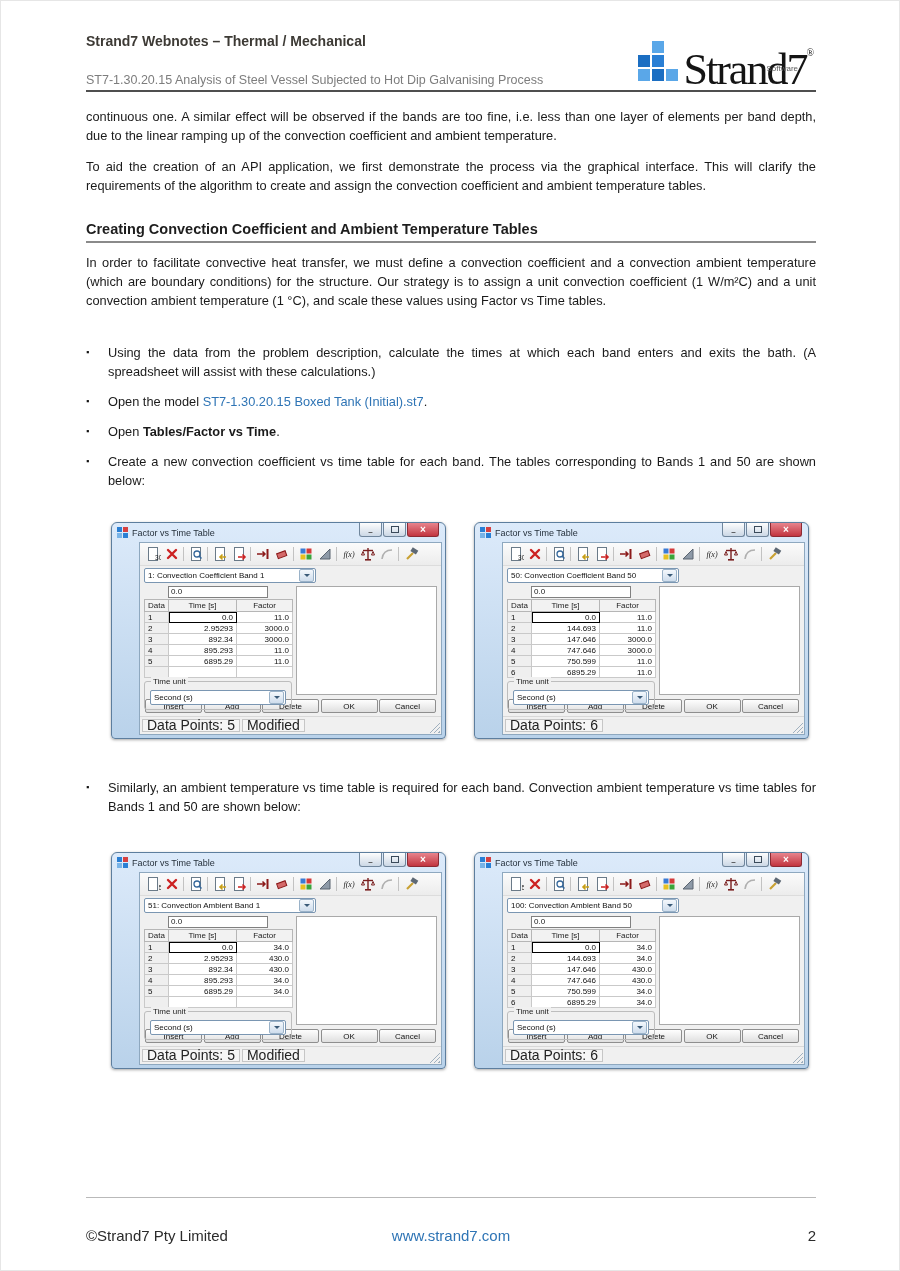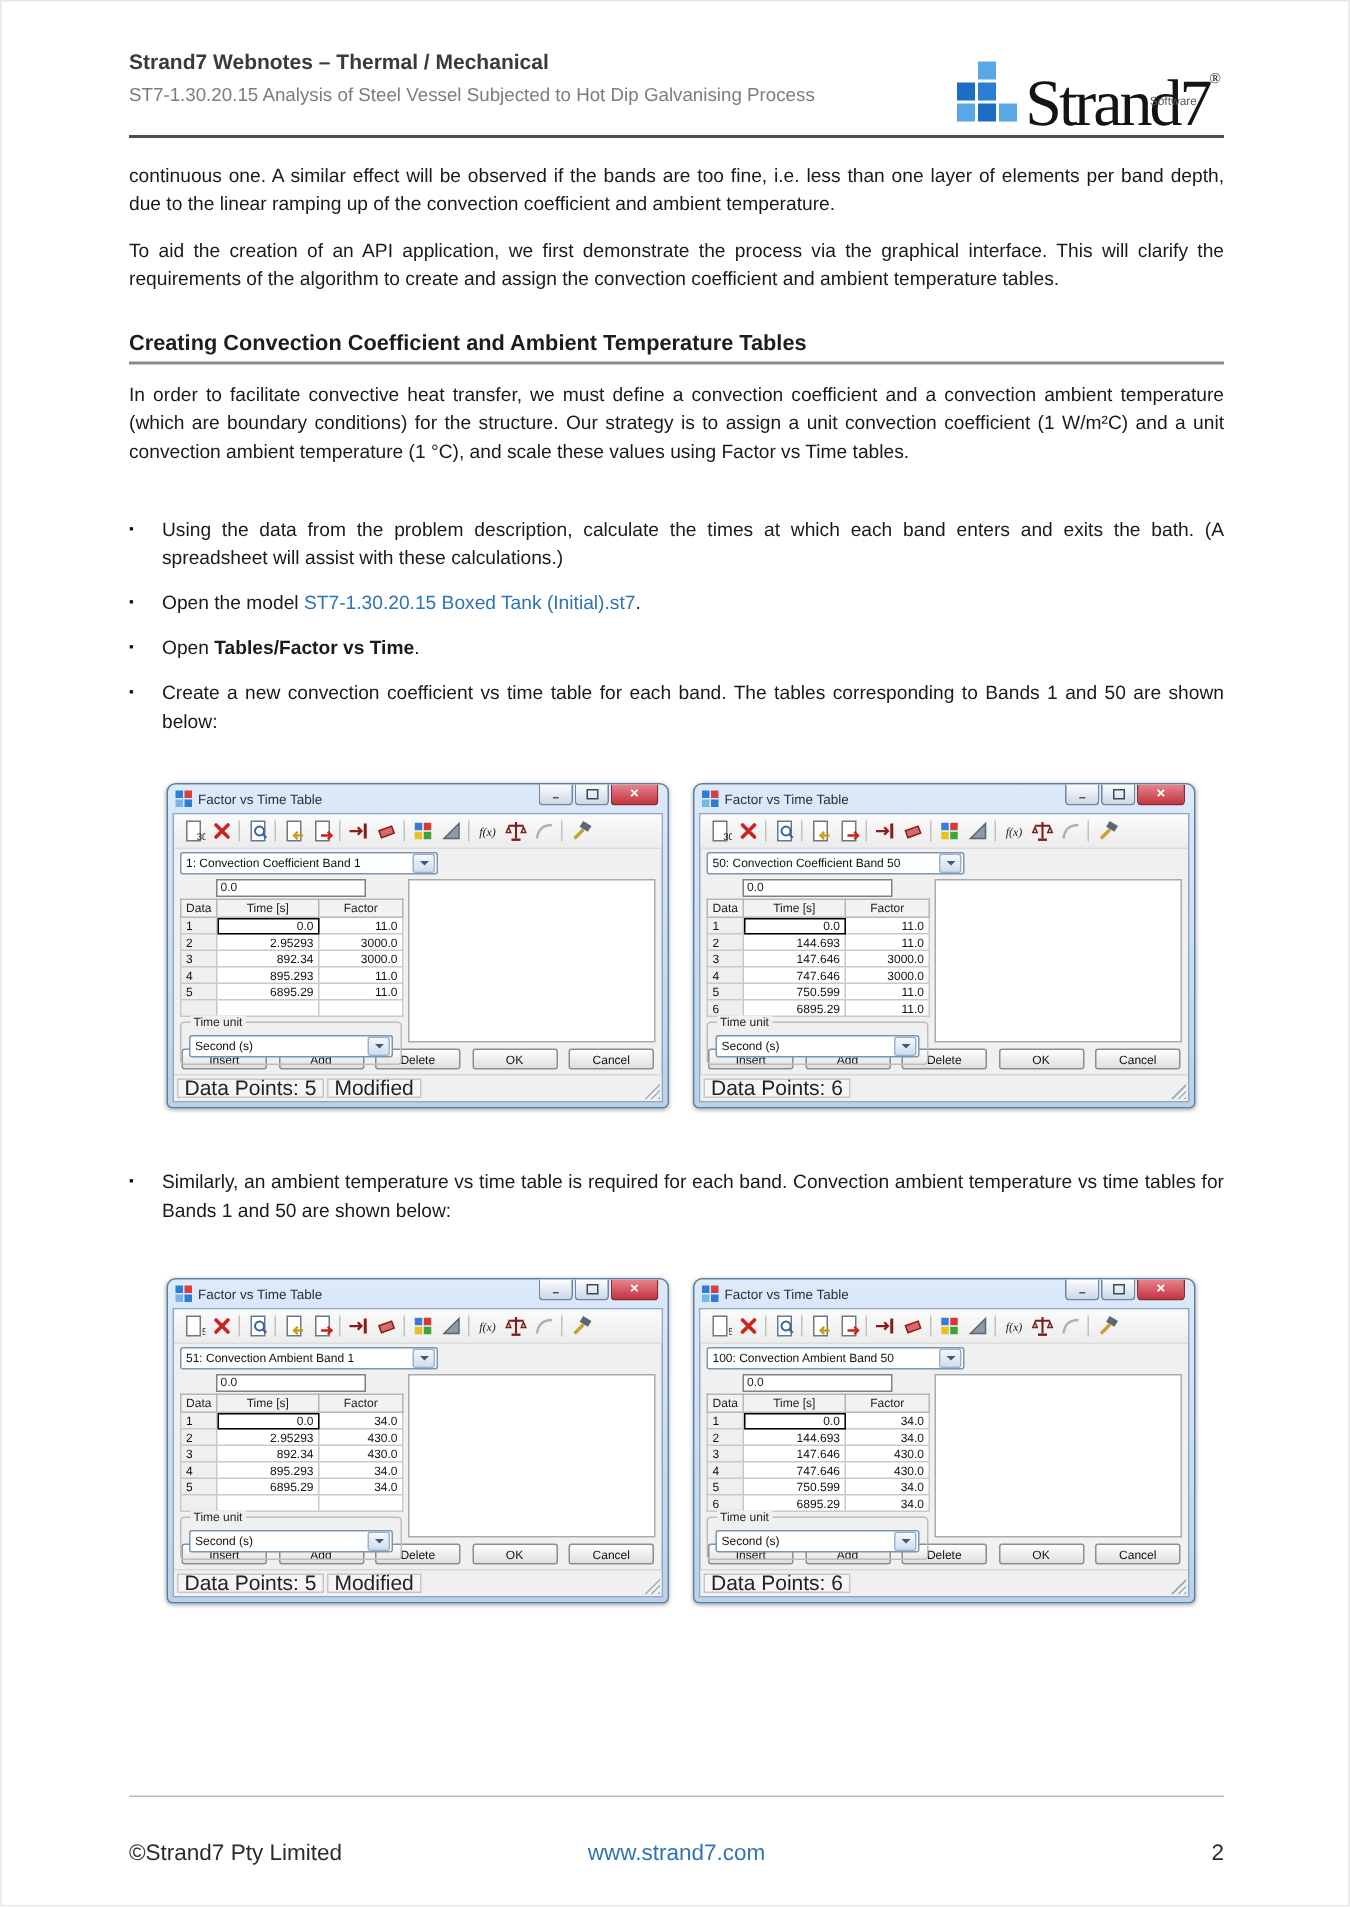--- a/index.html
+++ b/index.html
@@ -3,21 +3,21 @@
 <meta charset="utf-8">
 <style>
   html,body{margin:0;padding:0;background:#ffffff;}
   .page{position:relative;width:900px;height:1271px;background:#fff;border:1px solid #e6e6e6;
         box-sizing:border-box;font-family:"Liberation Sans",sans-serif;color:#1a1a1a;overflow:hidden;}
   .abs{position:absolute;}
 
   
   #header{left:85px;top:32px;width:540px;}
   .h-title{font-size:14px;font-weight:bold;color:#3d3a35;}
-  .h-sub{font-size:12.5px;color:#7d7d7d;margin-top:7px;}
+  .h-sub{font-size:12.5px;color:#7d7d7d;margin-top:24px;}
   #hrule{left:85px;top:89px;width:730px;border-top:2px solid #4f4f4f;}
   #logo{right:85px;top:30px;display:flex;align-items:flex-start;left:auto;position:absolute;}
   .lsq{display:grid;grid-template-columns:repeat(3,12px);grid-auto-rows:12px;gap:2px;margin:10px 6px 0 0;}
   .lsq i{display:block;}
   .logo-text{position:relative;font-family:"Liberation Serif",serif;font-size:44px;line-height:44px;
              letter-spacing:-2px;color:#141414;}
   .logo-reg{font-size:10px;vertical-align:28px;letter-spacing:0;}
   .logo-sub{position:absolute;right:16px;bottom:1px;font-size:8px;letter-spacing:0;color:#5a5a5a;
             font-family:"Liberation Sans",sans-serif;}
 
@@ -29,21 +29,21 @@
   #p3{top:252px;}
   .bullets{left:85px;width:730px;list-style:none;margin:0;padding:0;}
   #bullets-a{top:342px;} #bullets-b{top:777px;}
   .bullets li{display:flex;margin-bottom:11px;font-size:12.8px;line-height:19px;text-align:justify;}
   .bullets .bm{width:22px;flex:none;font-size:9px;line-height:19px;color:#111;}
   .bullets .bt{flex:1;}
   .doclink{color:#2e74b5;text-decoration:none;cursor:pointer;}
   .bt b{font-weight:bold;}
 
   
-  .pair{left:110px;display:flex;gap:16px;}
+  .pair{left:110px;display:flex;gap:28px;}
   #pair1{top:521px;} #pair2{top:851px;}
 
   
   .dlg{width:335px;height:217px;box-sizing:border-box;display:flex;flex-direction:column;
        border:1px solid #5d7e9e;border-radius:6px 6px 4px 4px;
        background:linear-gradient(#dceafa,#b9d2ea);box-shadow:0 1px 3px rgba(0,0,0,.35);
        padding:0 3px 3px;font-size:8px;}
   .tbar{height:19px;display:flex;align-items:center;flex:none;}
   .ticon{width:11px;height:11px;margin:0 4px 0 2px;flex:none;display:grid;
          grid-template-columns:1fr 1fr;grid-auto-rows:1fr;gap:1px;}
@@ -52,21 +52,21 @@
   .ttitle{font-size:9px;color:#26313c;flex:1;white-space:nowrap;overflow:hidden;}
   .winbtns{display:flex;gap:1px;align-self:flex-start;margin:0 3px 0 0;}
   .wb{width:23px;height:14px;box-sizing:border-box;border:1px solid #70869c;border-top:none;
       border-radius:0 0 3px 3px;background:linear-gradient(#fdfdfd,#ccd8e6);
       display:flex;align-items:center;justify-content:center;font-size:8px;color:#333;cursor:pointer;}
   .wb-min::before{content:"–";margin-top:3px;font-weight:bold;}
   .wb-max::before{content:"";width:6px;height:5px;border:1px solid #3a4a5a;display:block;}
   .wb-close{width:32px;background:linear-gradient(#e8848c,#c23540);border-color:#8c2a33;color:#fff;}
   .wb-close::before{content:"×";font-weight:bold;font-size:10px;line-height:10px;}
   .client{flex:1;background:#f0f0f0;border:1px solid #8ea8bf;display:flex;flex-direction:column;
-          box-sizing:border-box;min-height:0;}
+          box-sizing:border-box;min-height:0;margin-left:24px;}
   .toolbar{height:22px;flex:none;display:flex;align-items:center;padding:0 3px;
            background:linear-gradient(#fbfbfb,#ececec);border-bottom:1px solid #dcdcdc;}
   .tbtn{width:19px;height:18px;display:flex;align-items:center;justify-content:center;cursor:pointer;}
   .tsep{width:1px;height:14px;background:#c2c2c2;margin:0 2px;flex:none;}
   .comborow{flex:none;padding:2px 4px 1px;}
   .combo{width:172px;height:15px;box-sizing:border-box;background:#fff;border:1px solid #7a96b2;
          border-radius:2px;display:flex;align-items:center;cursor:pointer;}
   .combo .cval{flex:1;padding:0 3px;white-space:nowrap;overflow:hidden;font-size:8px;color:#111;}
   .cbtn{width:13px;height:11px;margin:0 1px;flex:none;background:linear-gradient(#f4f8fc,#cfdded);
         border:1px solid #9ab2c8;border-radius:2px;display:flex;align-items:center;justify-content:center;}

